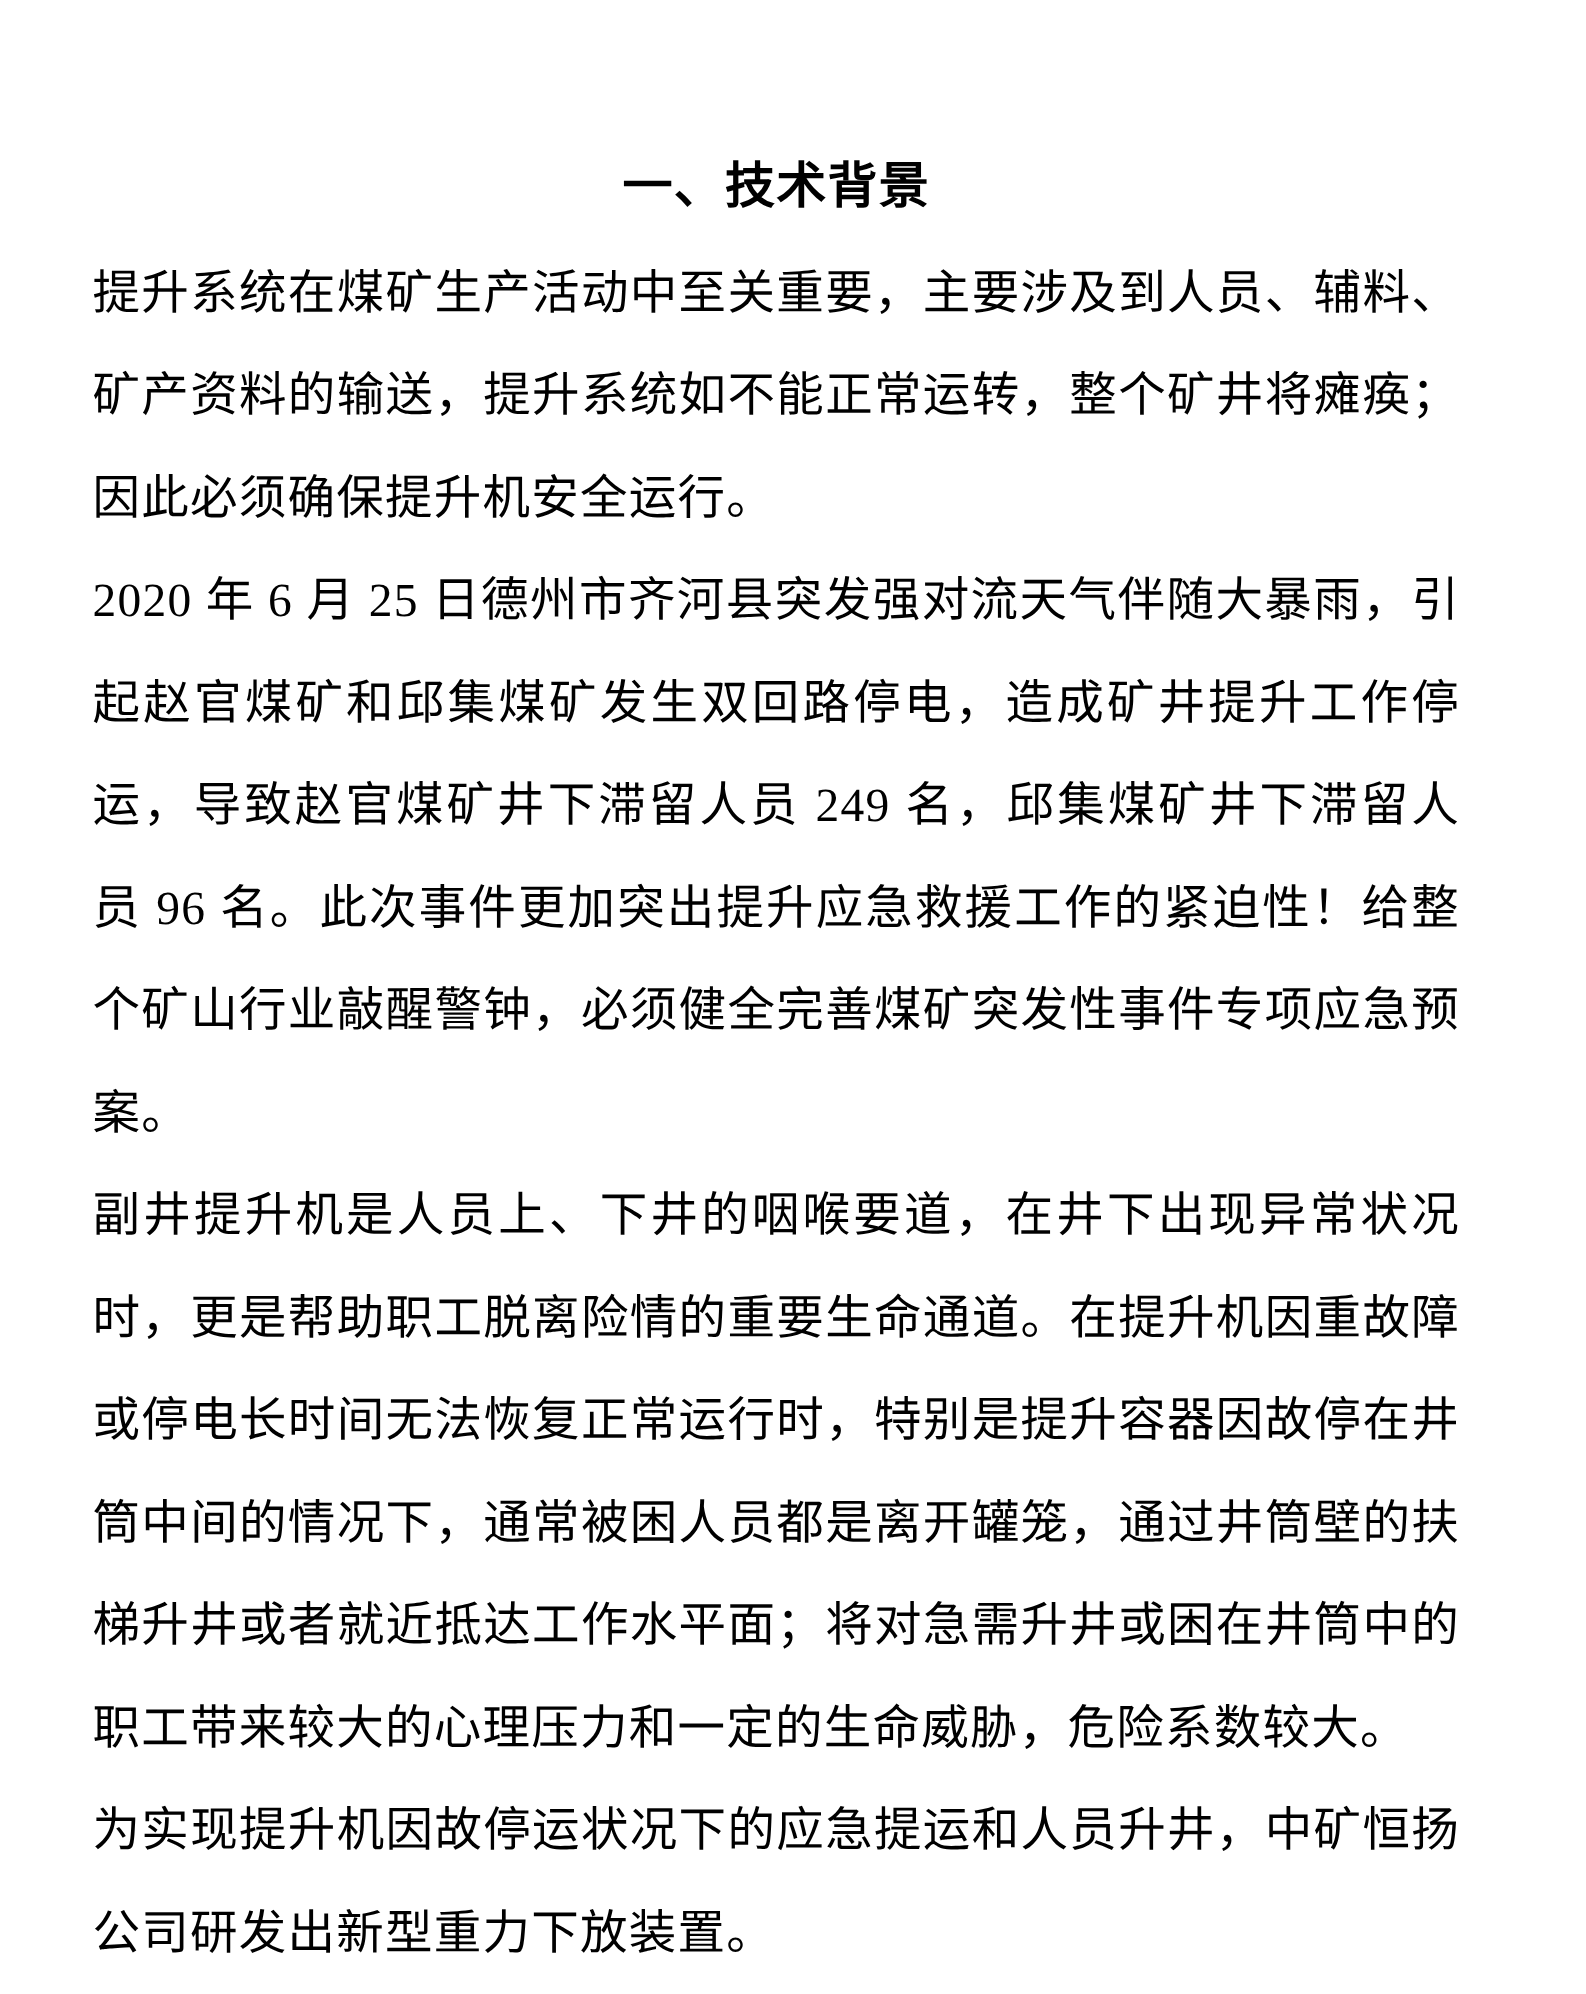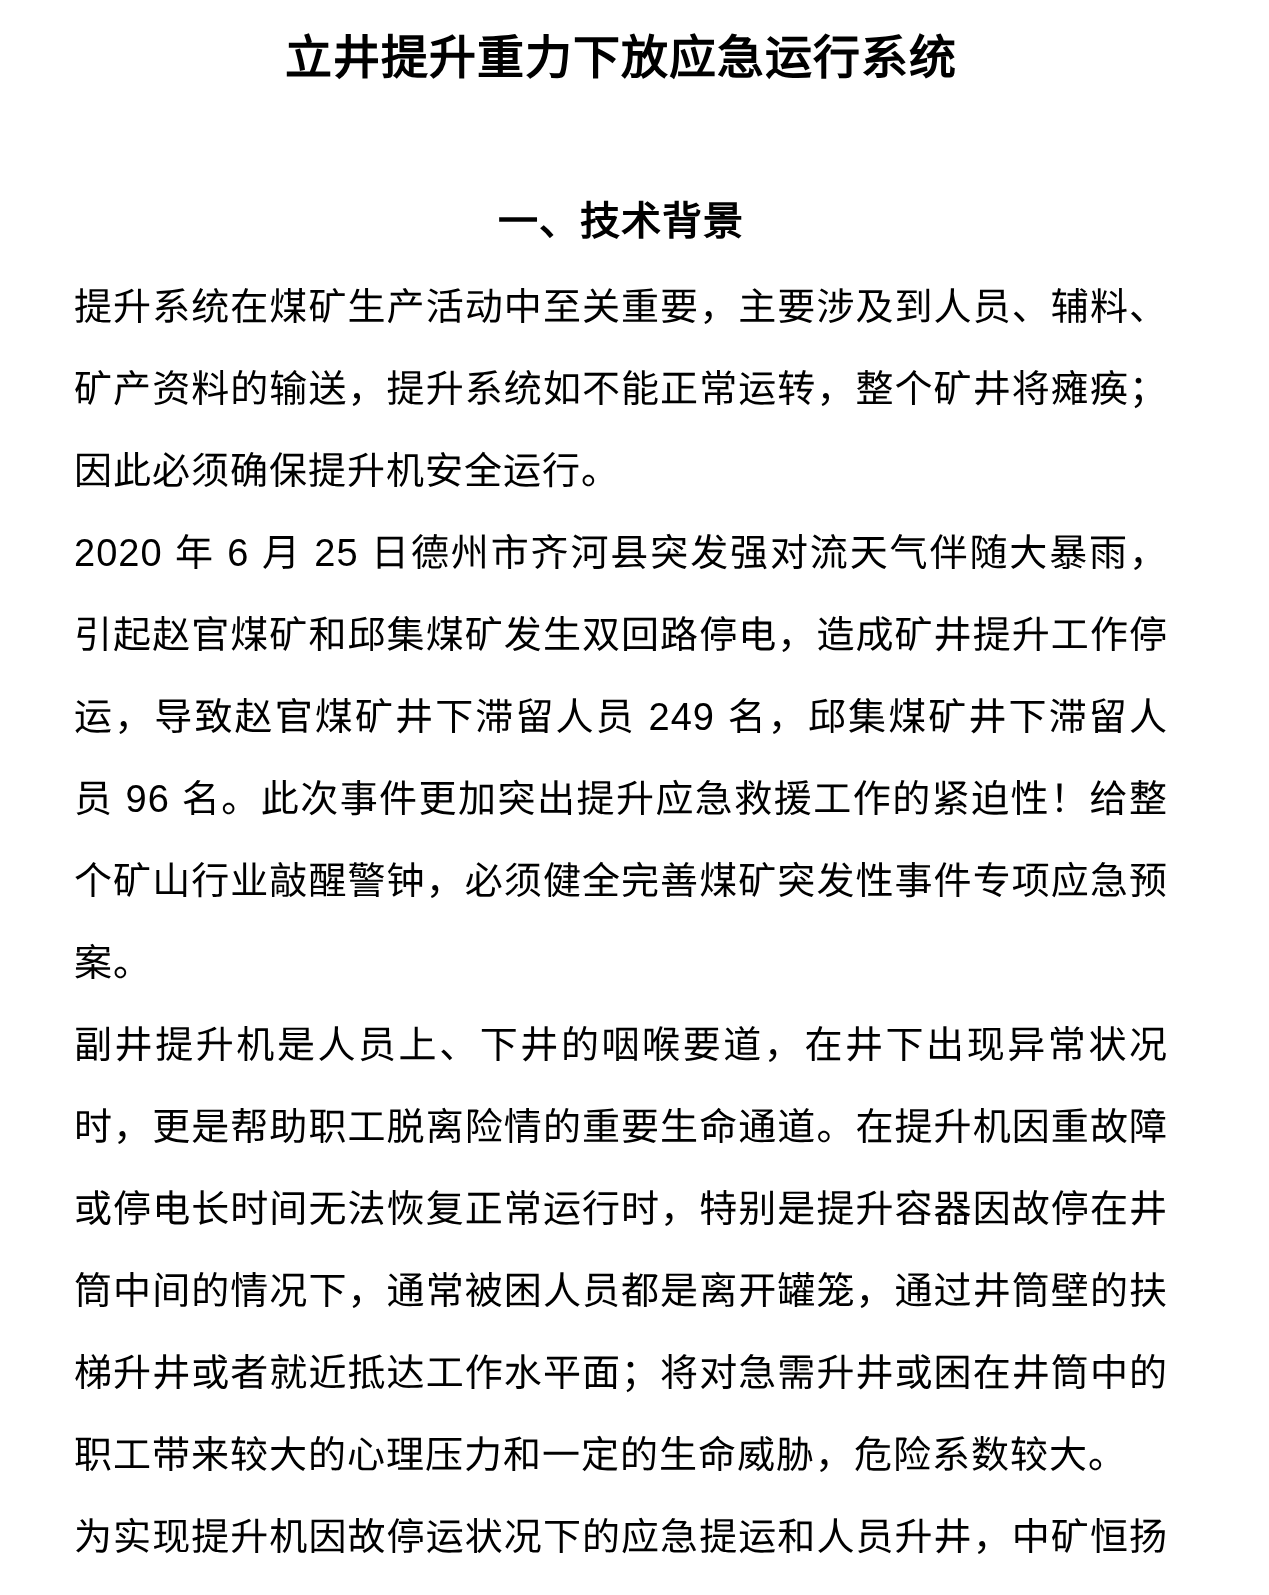--- a/index.html
+++ b/index.html
@@ -33,36 +33,35 @@
     font-size: 40px;
     line-height: 58px;
     text-align: center;
     letter-spacing: 1px;
   }
   .doc-body {
     margin-top: 16px;
   }
   .body-para {
     margin: 0;
-    font-family: Liberation Sans, sans-serif;
+    font-family: Liberation Serif, serif;
     font-weight: 400;
     font-size: 38px;
     line-height: 82px;
     text-align: justify;
     text-justify: inter-character;
     text-align-last: left;
     letter-spacing: 1px;
   }
 </style>
 </head>
 <body>
 
 <div class="page">
 
-  <h1 class="doc-title">立井提升重力下放应急运行系统</h1>
 
   <h2 class="section-heading">一、技术背景</h2>
 
   <div class="doc-body">
     <p class="body-para">提升系统在煤矿生产活动中至关重要，主要涉及到人员、辅料、矿产资料的输送，提升系统如不能正常运转，整个矿井将瘫痪；因此必须确保提升机安全运行。</p>
 
     <p class="body-para">2020 年 6 月 25 日德州市齐河县突发强对流天气伴随大暴雨，引起赵官煤矿和邱集煤矿发生双回路停电，造成矿井提升工作停运，导致赵官煤矿井下滞留人员 249 名，邱集煤矿井下滞留人员 96 名。此次事件更加突出提升应急救援工作的紧迫性！给整个矿山行业敲醒警钟，必须健全完善煤矿突发性事件专项应急预案。</p>
 
     <p class="body-para">副井提升机是人员上、下井的咽喉要道，在井下出现异常状况时，更是帮助职工脱离险情的重要生命通道。在提升机因重故障或停电长时间无法恢复正常运行时，特别是提升容器因故停在井筒中间的情况下，通常被困人员都是离开罐笼，通过井筒壁的扶梯升井或者就近抵达工作水平面；将对急需升井或困在井筒中的职工带来较大的心理压力和一定的生命威胁，危险系数较大。</p>
 

